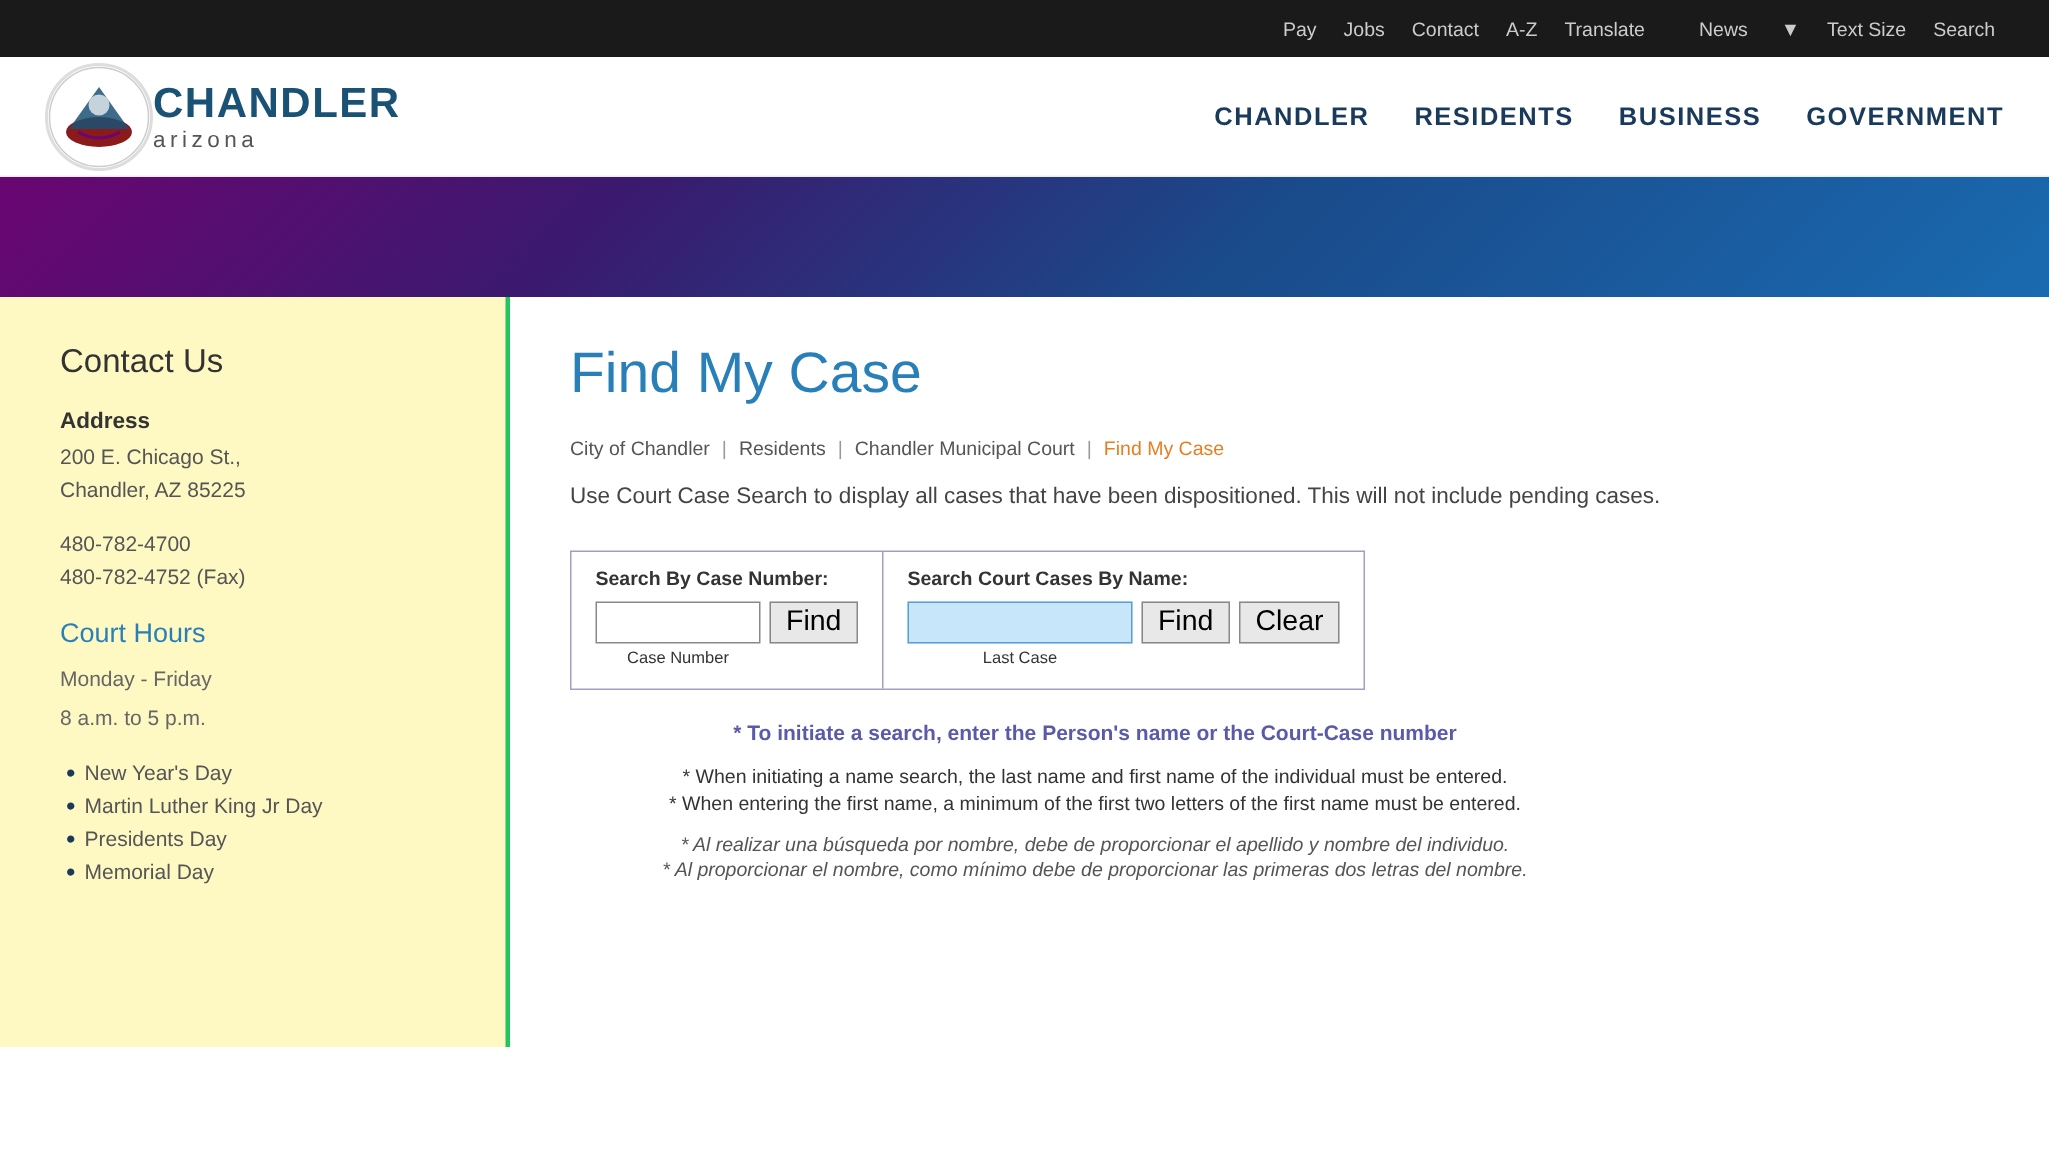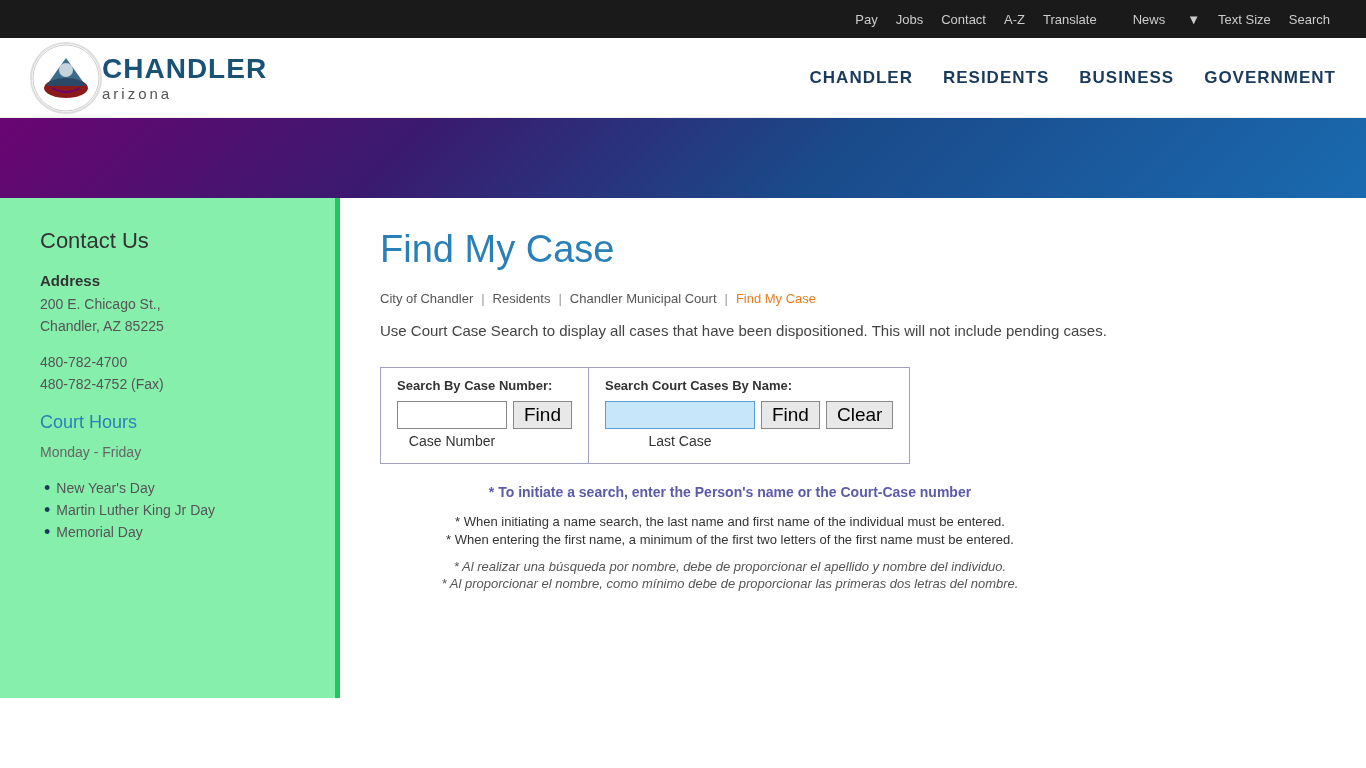--- a/index.html
+++ b/index.html
@@ -70,23 +70,23 @@
     .page-body {
       display: flex;
       background: #f5f5f5;
       min-height: 500px;
     }
 
     
     .sidebar {
       width: 340px;
       min-width: 340px;
-      background: #86efac;
+      background: #fef9c3;
       padding: 30px 30px 30px 40px;
-      border-right: 5px solid #22c55e;
+      border-right: 3px solid #22c55e;
     }
     .sidebar h2 {
       font-size: 22px;
       font-weight: 400;
       color: #333;
       margin-bottom: 18px;
     }
     .sidebar h3 {
       font-size: 15px;
       font-weight: 700;
@@ -169,21 +169,21 @@
     }
     .search-row { display: flex; align-items: flex-start; gap: 6px; }
     .input-with-label { display: flex; flex-direction: column; align-items: center; gap: 4px; }
     .input-with-label input {
       border: 1px solid #888;
       padding: 4px 6px;
       font-size: 13px;
       height: 28px;
     }
     .input-with-label input.highlighted { background: #c8e6fa; border: 1px solid #5a9fd4; }
-    .input-label { font-size: 14px; color: #333; text-align: center; }
+    .input-label { font-size: 11px; color: #333; text-align: center; }
     .search-btn, .clear-btn {
       height: 28px;
       padding: 0 10px;
       font-size: 19px;
       border: 1px solid #888;
       background: #e8e8e8;
       cursor: pointer;
       align-self: flex-start;
     }
 
@@ -265,24 +265,26 @@
       <p>200 E. Chicago St.,</p>
       <p>Chandler, AZ 85225</p>
     </div>
     <p class="phone">480-782-4700</p>
     <p class="phone">480-782-4752 (Fax)</p>
 
     <div class="section-divider"></div>
 
     <h2 class="court-hours-title">Court Hours</h2>
     <p class="hours-text">Monday - Friday</p>
+    <p class="hours-text" style="margin-top:-10px;">8 a.m. to 5 p.m.</p>
 
     <ul>
       <li>New Year's Day</li>
       <li>Martin Luther King Jr Day</li>
+      <li>Presidents Day</li>
       <li>Memorial Day</li>
     </ul>
   </aside>
 
   <main class="main-content">
     <h1 class="page-title">Find My Case</h1>
 
     <div class="breadcrumb">
       <a>City of Chandler</a>
       <span class="sep">|</span>

